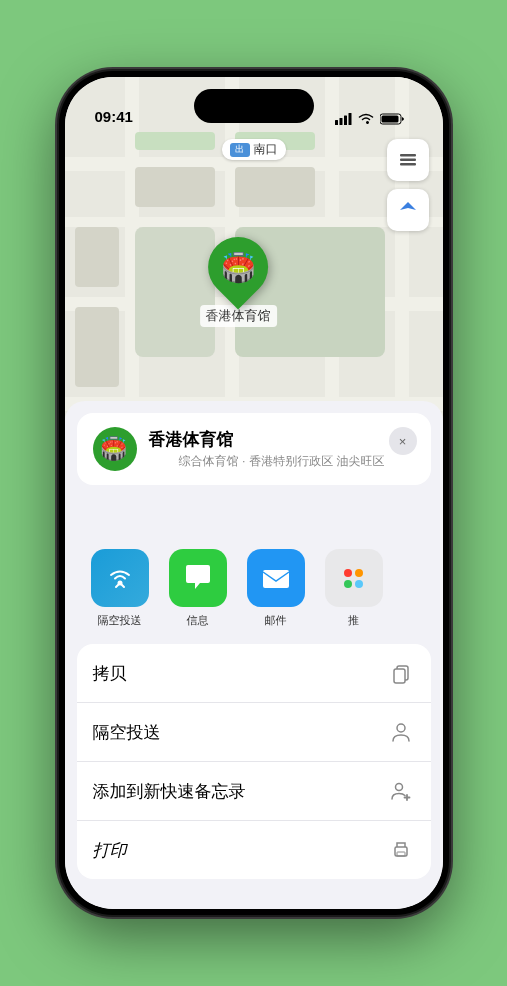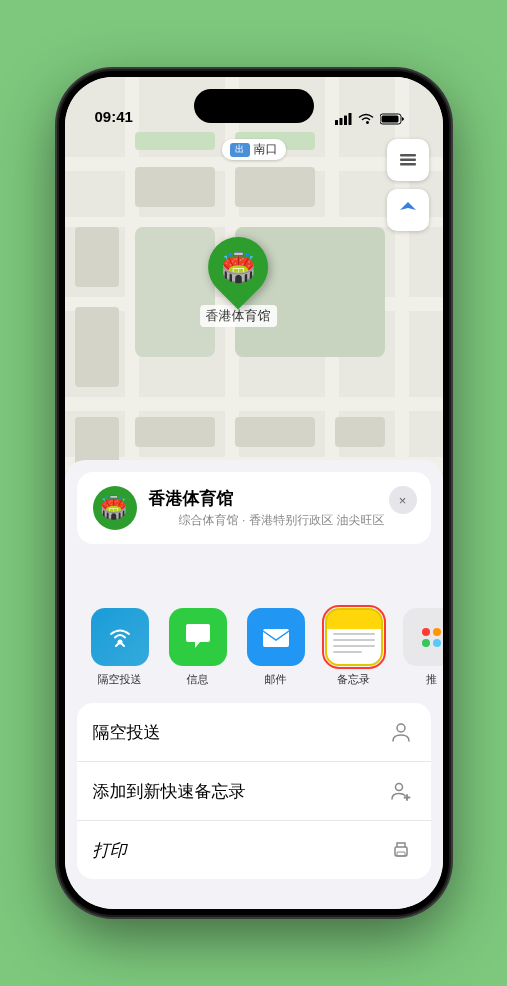--- a/index.html
+++ b/index.html
@@ -528,50 +528,48 @@
         <div class="share-item">
           <div class="share-icon mail">
             <svg width="34" height="34" viewBox="0 0 34 34">
               <rect x="4" y="9" width="26" height="18" rx="2" fill="white"></rect>
               <path d="M4 11 L17 20 L30 11" stroke="#2196f3" stroke-width="1.5" fill="none"></path>
             </svg>
           </div>
           <span class="share-label">邮件</span>
         </div>
 
-        <div class="share-item selected">
-          <div class="share-icon notes">
-            <div class="notes-lines">
-              <div class="notes-line"></div>
-              <div class="notes-line"></div>
-              <div class="notes-line"></div>
-              <div class="notes-line" style="width:70%"></div>
-            </div>
-          </div>
-          <span class="share-label">备忘录</span>
-        </div>
 
         <div class="share-item">
           <div style="width:58px;height:58px;border-radius:14px;background:#e8e8ea;display:flex;align-items:center;justify-content:center;flex-direction:column;gap:3px;">
             <div style="display:flex;gap:3px;">
               <div style="width:8px;height:8px;border-radius:50%;background:#ff3b30;"></div>
               <div style="width:8px;height:8px;border-radius:50%;background:#ff9500;"></div>
             </div>
             <div style="display:flex;gap:3px;">
               <div style="width:8px;height:8px;border-radius:50%;background:#34c759;"></div>
               <div style="width:8px;height:8px;border-radius:50%;background:#5ac8fa;"></div>
             </div>
           </div>
           <span class="share-label">推</span>
         </div>
 
       </div>
 
       <div class="action-list">
 
+        <div class="action-item">
+          <span class="action-label">拷贝</span>
+          <div class="action-icon">
+            <svg width="22" height="22" viewBox="0 0 22 22">
+              <rect x="7" y="4" width="11" height="14" rx="2" fill="none" stroke="#888" stroke-width="1.5"></rect>
+              <rect x="4" y="7" width="11" height="14" rx="2" fill="white" stroke="#888" stroke-width="1.5"></rect>
+            </svg>
+          </div>
+        </div>
 
         <div class="action-item">
           <span class="action-label">隔空投送</span>
           <div class="action-icon">
             <svg width="22" height="22" viewBox="0 0 22 22">
               <circle cx="11" cy="7" r="4" fill="none" stroke="#888" stroke-width="1.5"></circle>
               <path d="M3 20 Q3 14 11 14 Q19 14 19 20" fill="none" stroke="#888" stroke-width="1.5" stroke-linecap="round"></path>
             </svg>
           </div>
         </div>

